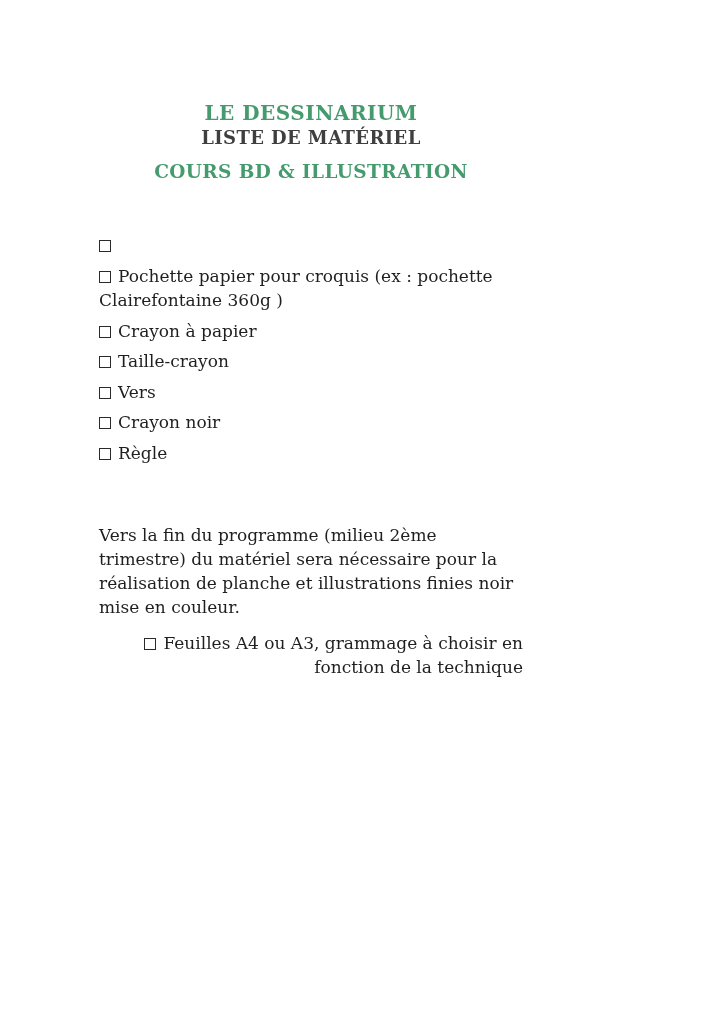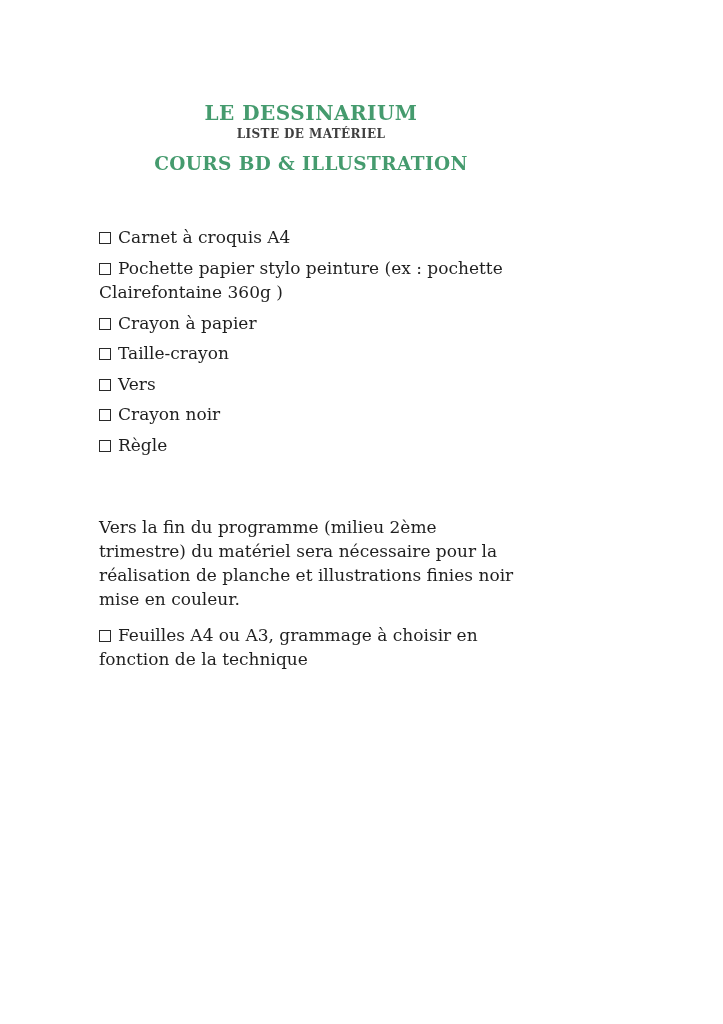--- a/index.html
+++ b/index.html
@@ -19,21 +19,21 @@
   }
   .doc-header { text-align: center; }
   .doc-title {
     font-size: 20px;
     font-weight: bold;
     color: #459b6e;
     letter-spacing: 0.5px;
     line-height: 1.3;
   }
   .doc-subtitle {
-    font-size: 12px;
+    font-size: 18px;
     font-weight: bold;
     color: #3f3f3f;
     letter-spacing: 0.4px;
     line-height: 1.35;
   }
   .course-title {
     margin-top: 10px;
     font-size: 18.5px;
     font-weight: bold;
     color: #459b6e;
@@ -55,45 +55,45 @@
     margin-right: 7px;
     vertical-align: -1px;
     background: #ffffff;
   }
   .note-paragraph {
     margin-top: 58px;
     font-size: 17px;
     line-height: 24px;
     color: #1f1f1f;
   }
-  .additional-list { margin-top: 8px; }
+  .additional-list { margin-top: 8px; text-align: right; }
   .additional-list .list-item {
     margin-top: 12px;
     font-size: 17px;
     line-height: 24px;
     color: #1f1f1f;
   }
 </style>
 </head>
 <body>
 
 <div class="page">
 
   <div class="doc-header">
     <div class="doc-title">LE DESSINARIUM</div>
     <div class="doc-subtitle">LISTE DE MATÉRIEL</div>
     <div class="course-title">COURS BD &amp; ILLUSTRATION</div>
   </div>
 
   <div class="materials-list">
     <p class="list-item">
-      <span class="cbx"></span><span>Carnet à croquis A4</span>
+      <span class="cbx"></span>
     </p>
     <p class="list-item">
-      <span class="cbx"></span><span>Pochette papier stylo peinture (ex : pochette Clairefontaine 360g )</span>
+      <span class="cbx"></span><span>Pochette papier pour croquis (ex : pochette Clairefontaine 360g )</span>
     </p>
     <p class="list-item">
       <span class="cbx"></span><span>Crayon à papier</span>
     </p>
     <p class="list-item">
       <span class="cbx"></span><span>Taille-crayon</span>
     </p>
     <p class="list-item">
       <span class="cbx"></span><span>Vers</span>
     </p>

